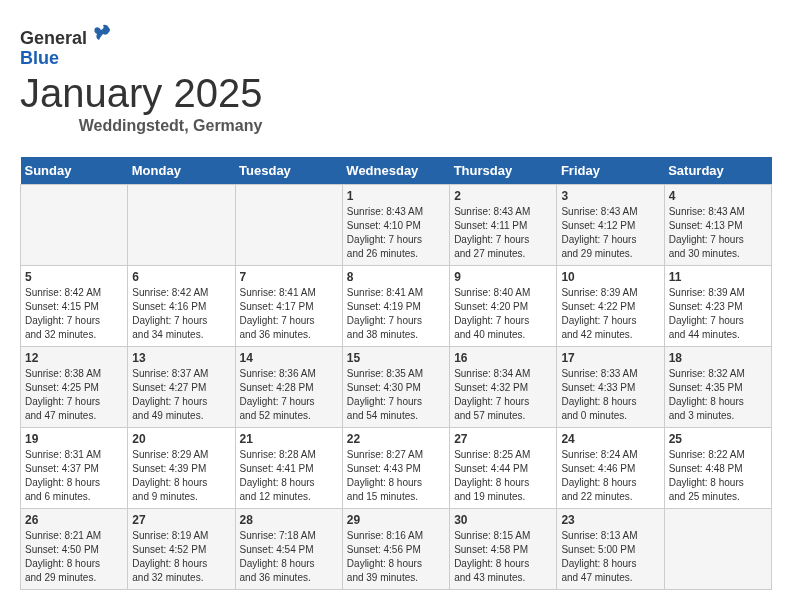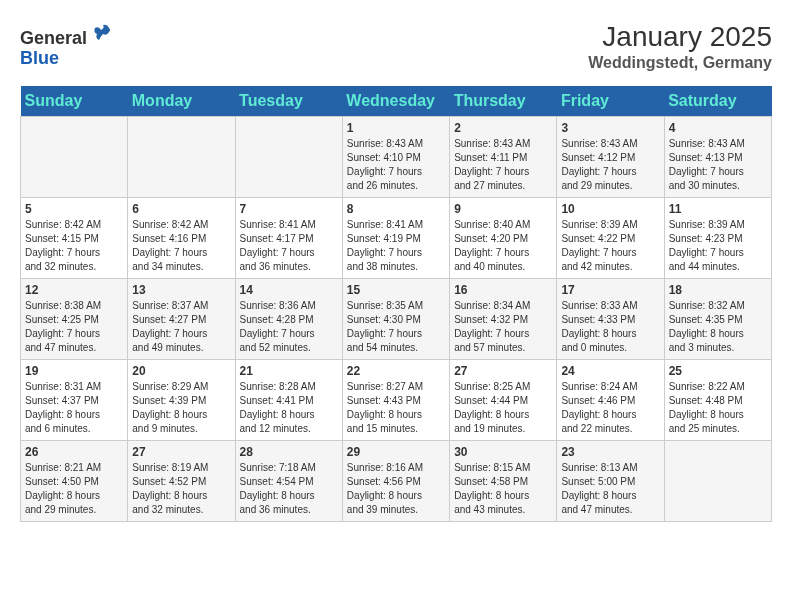--- a/index.html
+++ b/index.html
@@ -7,21 +7,22 @@
       font-family: Arial, sans-serif;
       background: #fff;
       width: 792px;
       min-height: 612px;
       padding: 20px;
     }
     .header {
       display: flex;
       justify-content: space-between;
       align-items: flex-start;
-      margin-bottom: 14px;
+      margin-bottom: 22px;
+      flex-direction: column;
     }
     .logo {
       display: flex;
       align-items: center;
     }
     .logo-text-general {
       font-size: 18px;
       font-weight: bold;
       color: #333;
       line-height: 1.1;
@@ -34,42 +35,42 @@
     }
     .logo-icon {
       width: 24px;
       height: 24px;
       margin-left: 2px;
     }
     .title-section {
       text-align: right;
     }
     .month-title {
-      font-size: 28px;
+      font-size: 40px;
       font-weight: normal;
       color: #333;
       line-height: 1.2;
     }
     .location-title {
       font-size: 16px;
       color: #555;
       font-weight: bold;
     }
     table {
       width: 100%;
       border-collapse: collapse;
       font-size: 11px;
     }
     thead tr th {
       background-color: #2563a8;
-      color: #5eead4;
+      color: #ffffff;
       padding: 6px 4px;
       text-align: left;
       font-weight: bold;
-      font-size: 16px;
+      font-size: 13px;
     }
     tbody tr td {
       border: 1px solid #ccc;
       vertical-align: top;
       padding: 4px;
       width: 107px;
       height: 80px;
       color: #333;
     }
     tbody tr:nth-child(odd) td {

